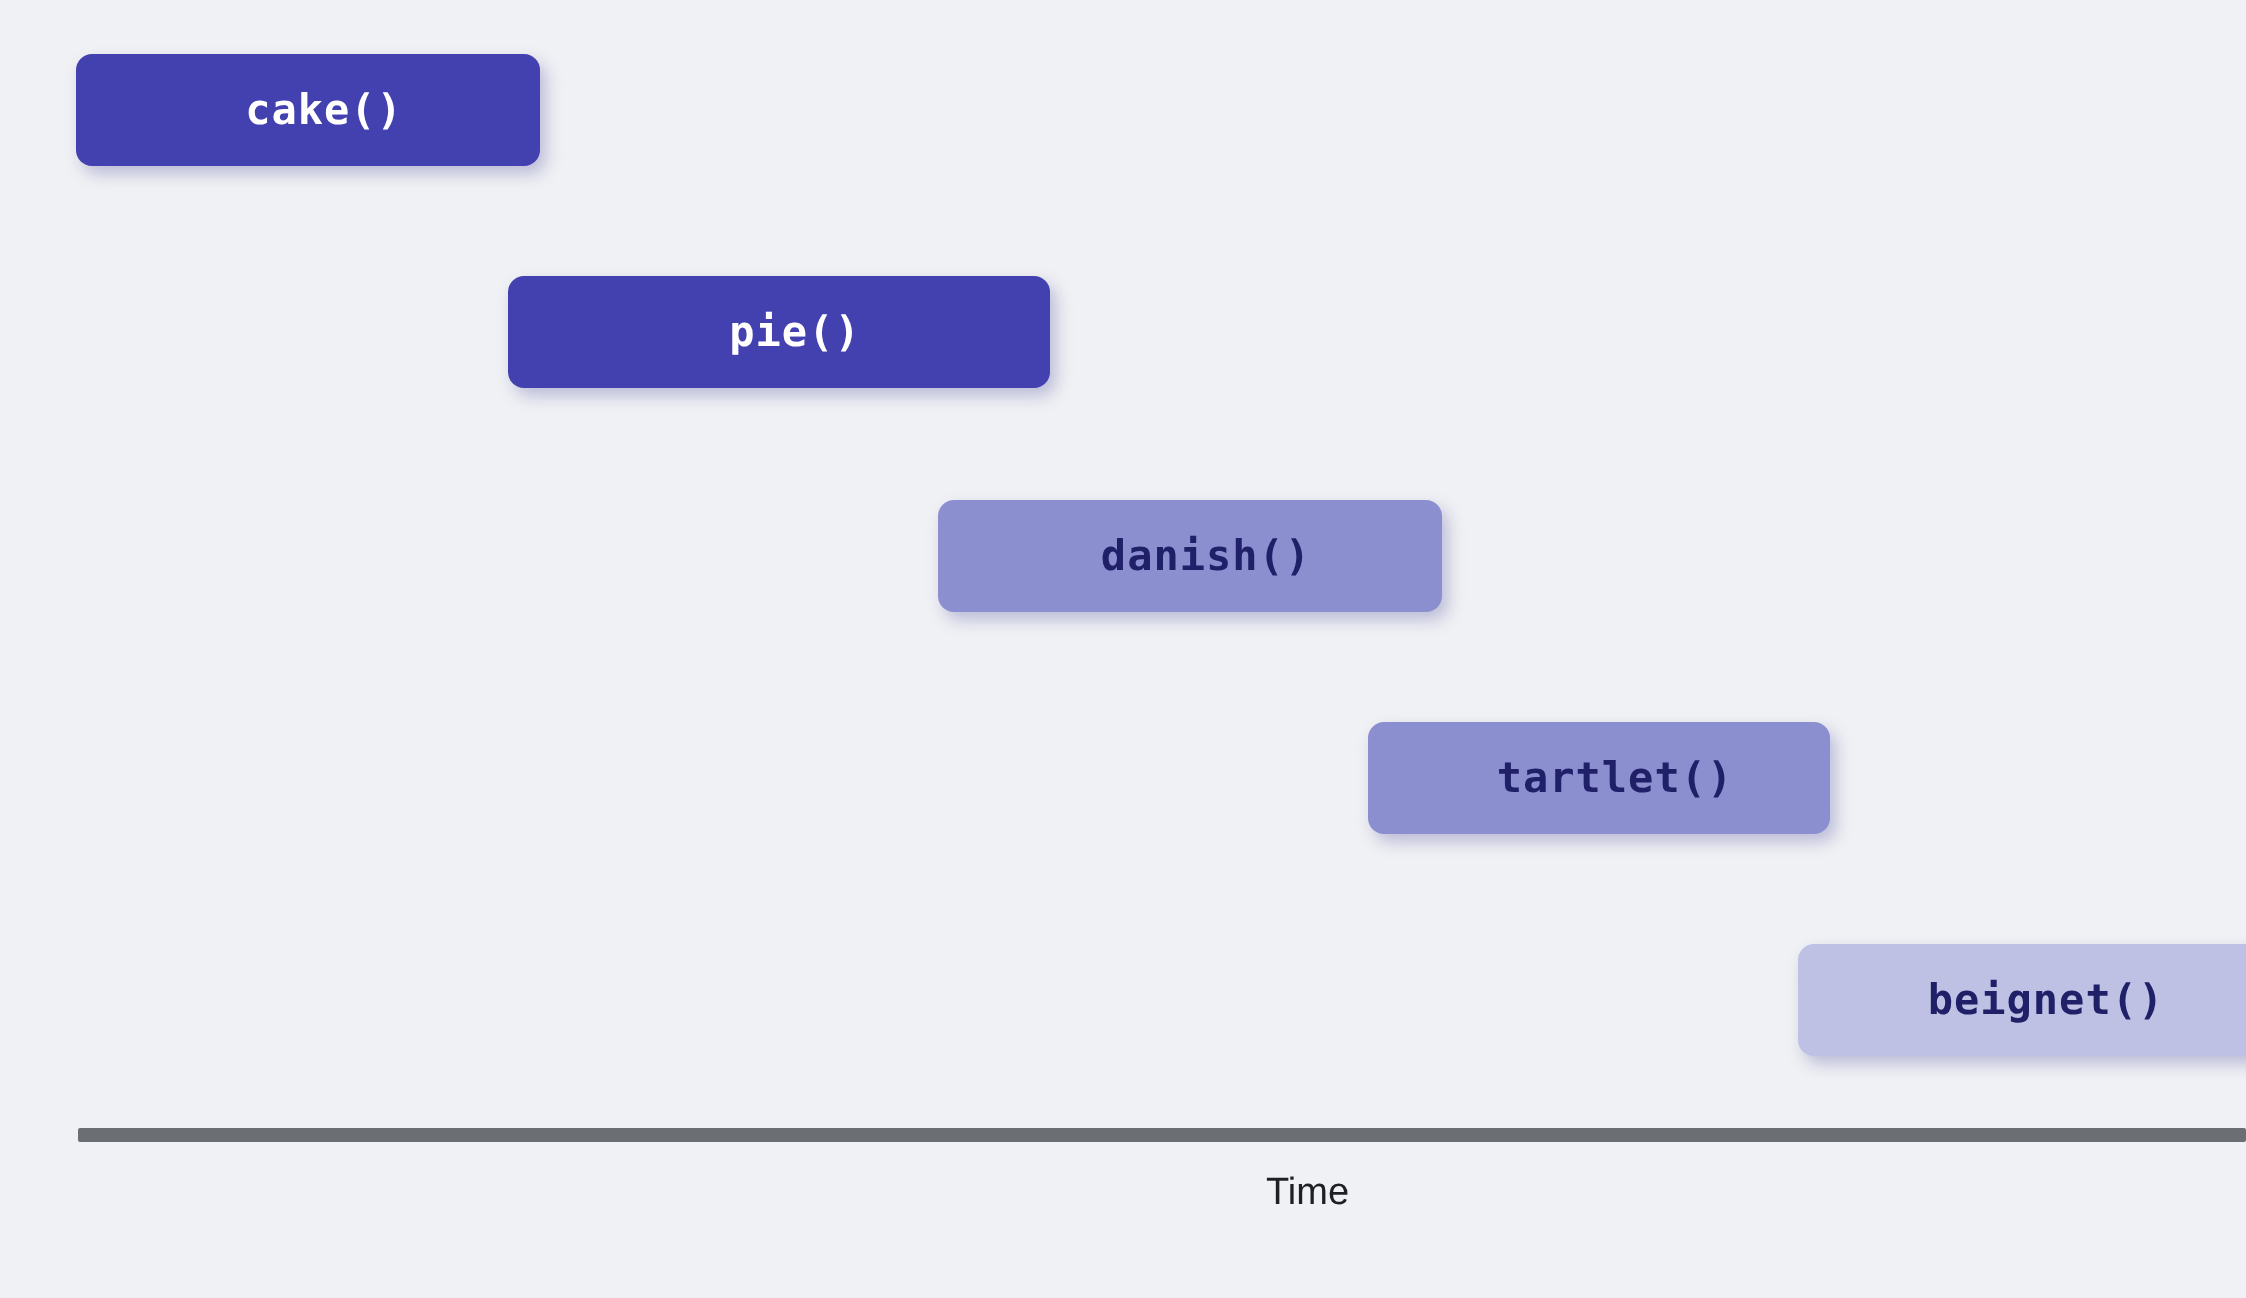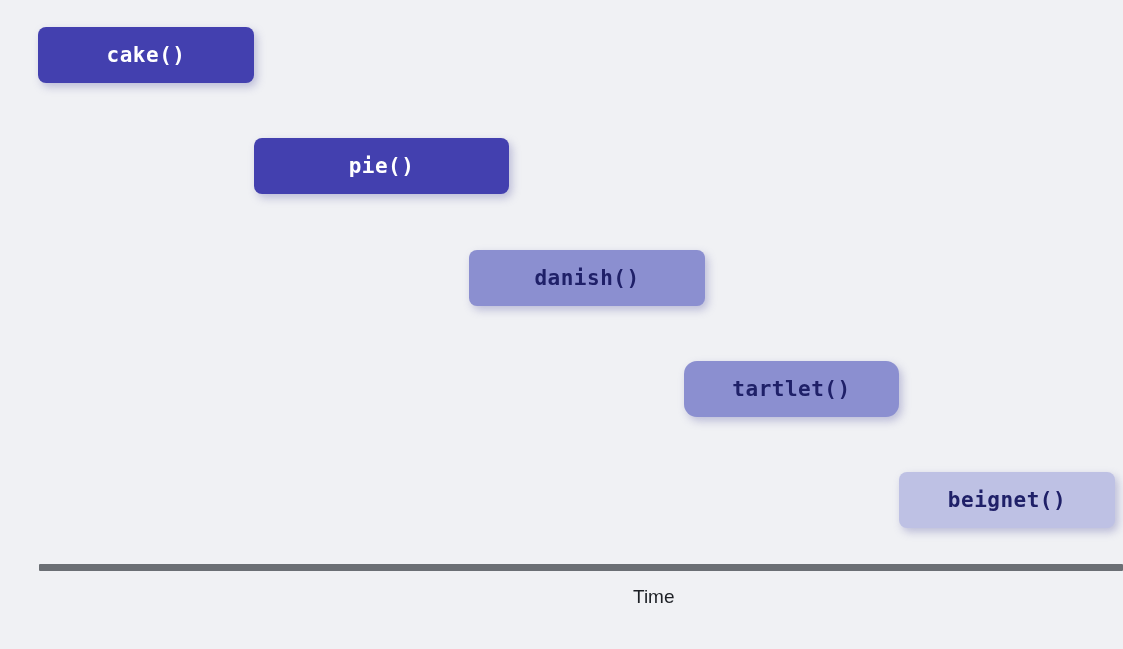--- a/index.html
+++ b/index.html
@@ -19,20 +19,21 @@
     display: flex;
     align-items: center;
     justify-content: center;
     border-radius: 8px;
     box-shadow: 3px 4px 8px rgba(103, 103, 170, 0.38);
     font-family: "DejaVu Sans Mono", monospace;
     font-size: 21px;
     font-weight: 600;
     letter-spacing: 0.5px;
     user-select: none;
+    padding-left: 16px;
   }
   #time-axis {
     position: absolute;
     background: #6b6f74;
     border-radius: 1px;
   }
   #time-axis-label {
     position: absolute;
     font-family: "Liberation Sans", sans-serif;
     font-size: 19px;
@@ -40,18 +41,18 @@
   }
 </style>
 </head>
 <body>
 
 <div id="canvas" style="background: rgb(240, 241, 244);">
   <div id="call-boxes">
       <div class="call-box" style="left: 38px; top: 27px; width: 216px; height: 56px; background: rgb(67, 64, 175); color: rgb(255, 255, 255);">cake()</div>
       <div class="call-box" style="left: 254px; top: 138px; width: 255px; height: 56px; background: rgb(67, 64, 175); color: rgb(255, 255, 255);">pie()</div>
       <div class="call-box" style="left: 469px; top: 250px; width: 236px; height: 56px; background: rgb(139, 143, 208); color: rgb(31, 32, 104);">danish()</div>
-      <div class="call-box" style="left: 684px; top: 361px; width: 215px; height: 56px; background: rgb(139, 143, 208); color: rgb(31, 32, 104); border-radius: 13px;">tartlet()</div>
+      <div class="call-box" style="left: 684px; top: 361px; width: 215px; height: 56px; background: rgb(139, 143, 208); color: rgb(31, 32, 104);">tartlet()</div>
       <div class="call-box" style="left: 899px; top: 472px; width: 216px; height: 56px; background: rgb(190, 193, 228); color: rgb(31, 32, 104);">beignet()</div>
     </div>
   <div id="time-axis" style="left: 39px; top: 564px; width: 1084px; height: 7px; background: rgb(107, 111, 116);"></div>
   <div id="time-axis-label" style="left: 633px; top: 586px;">Time</div>
 </div>
 
 </body></html>

